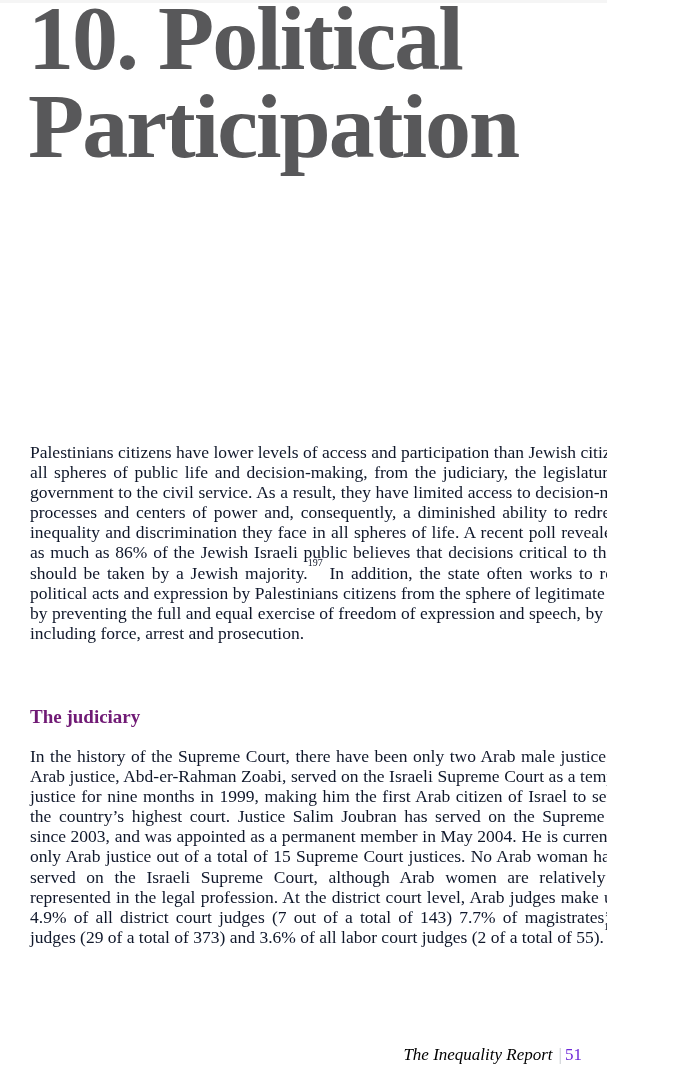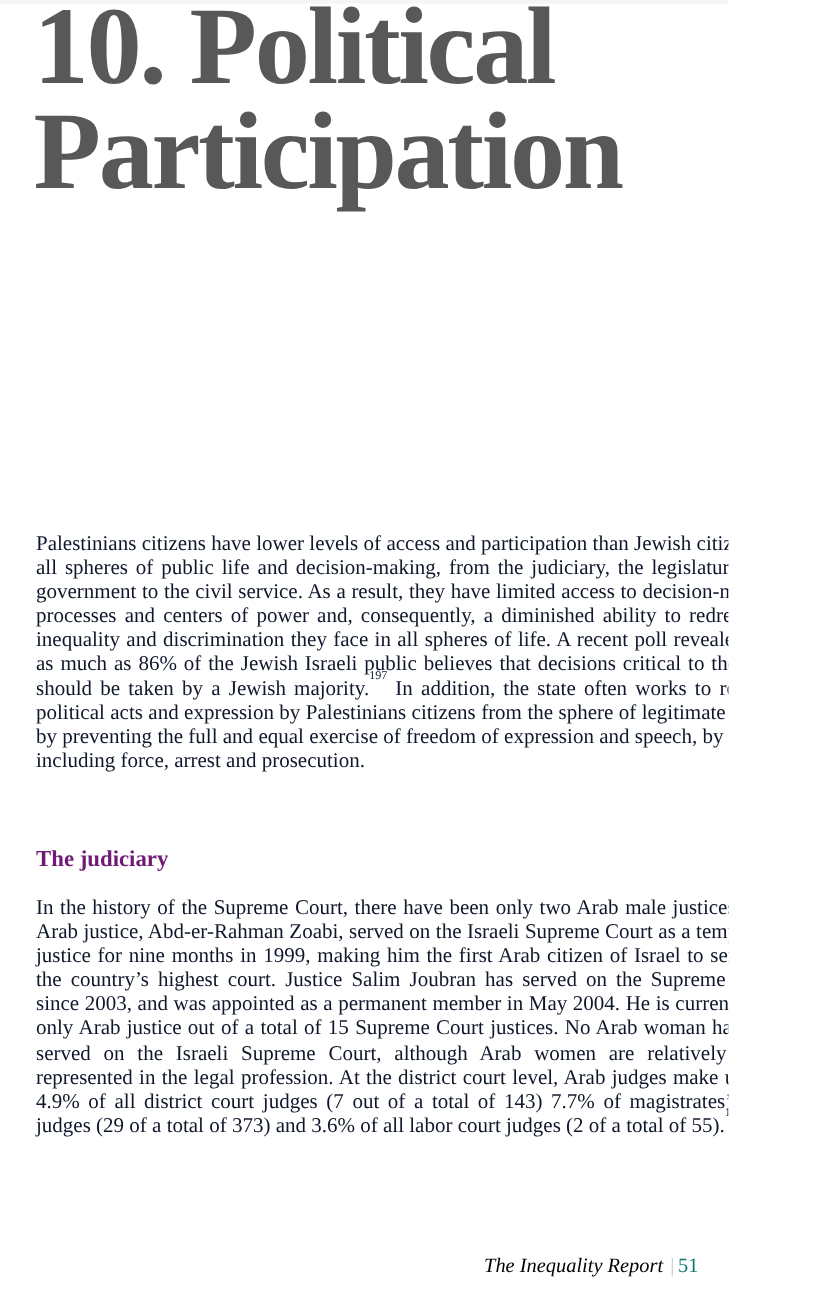--- a/index.html
+++ b/index.html
@@ -74,21 +74,21 @@
     font-style: italic;
     color: #000000;
   }
   .footer-sep {
     color: #c2c7cc;
     font-style: normal;
     padding: 0 3px 0 6px;
   }
   .footer-page {
     font-style: normal;
-    color: #0f766e;
+    color: #6d28d9;
     font-family: Liberation Serif, serif;
   }
 </style>
 </head>
 <body>
 
 <div class="page">
 
   <div class="top-edge"></div>
 

